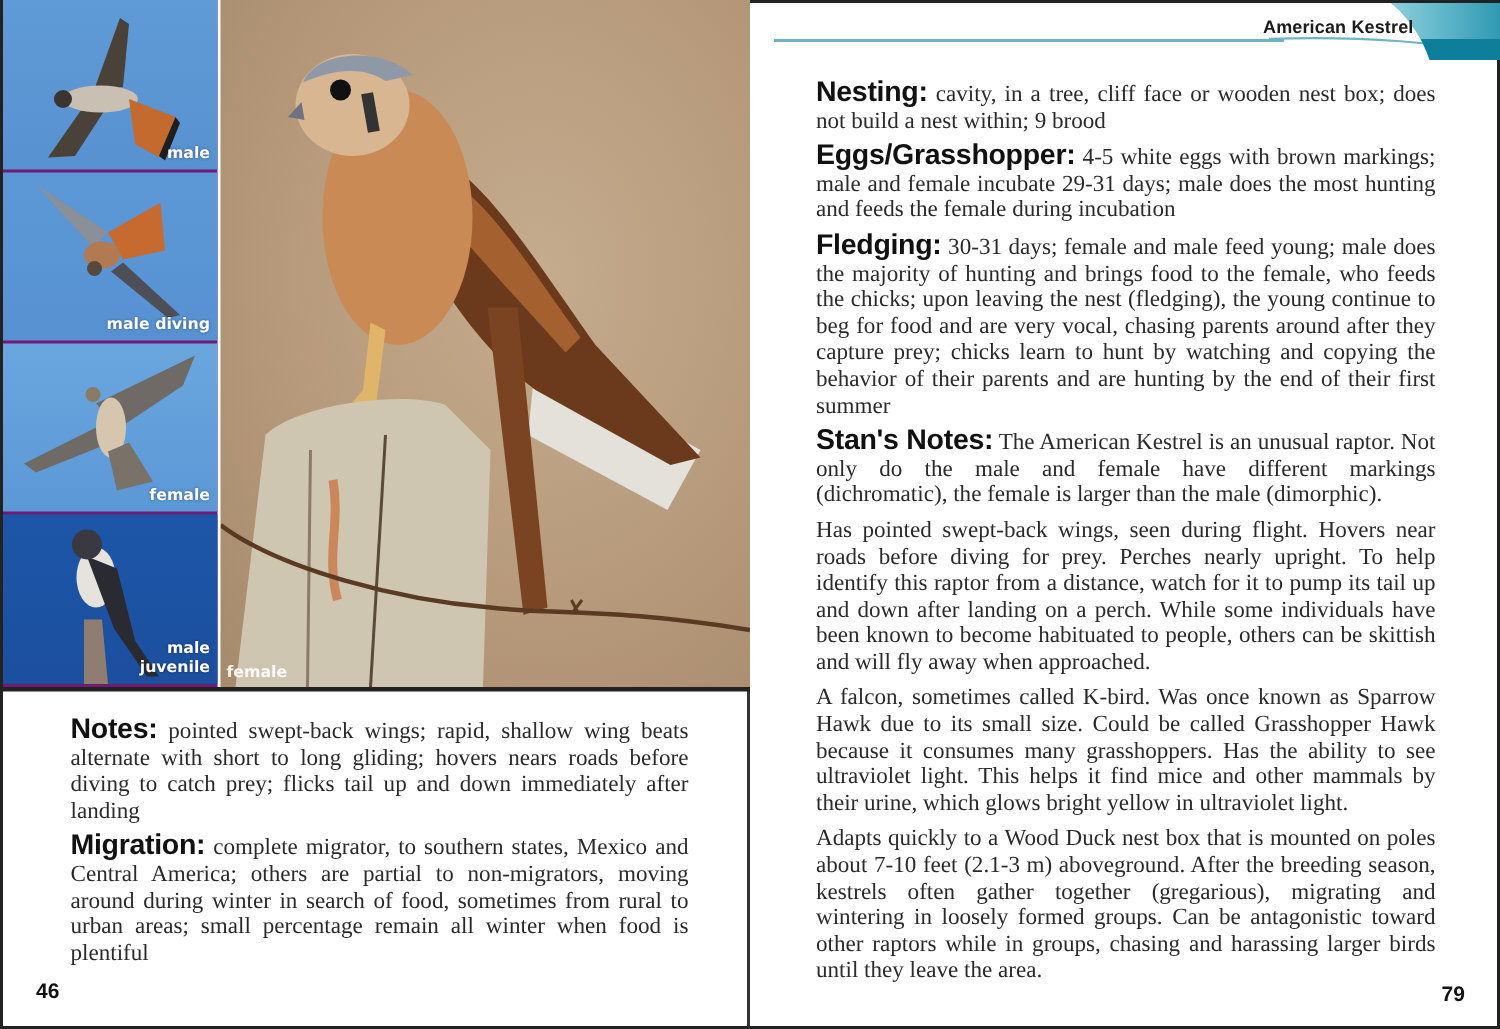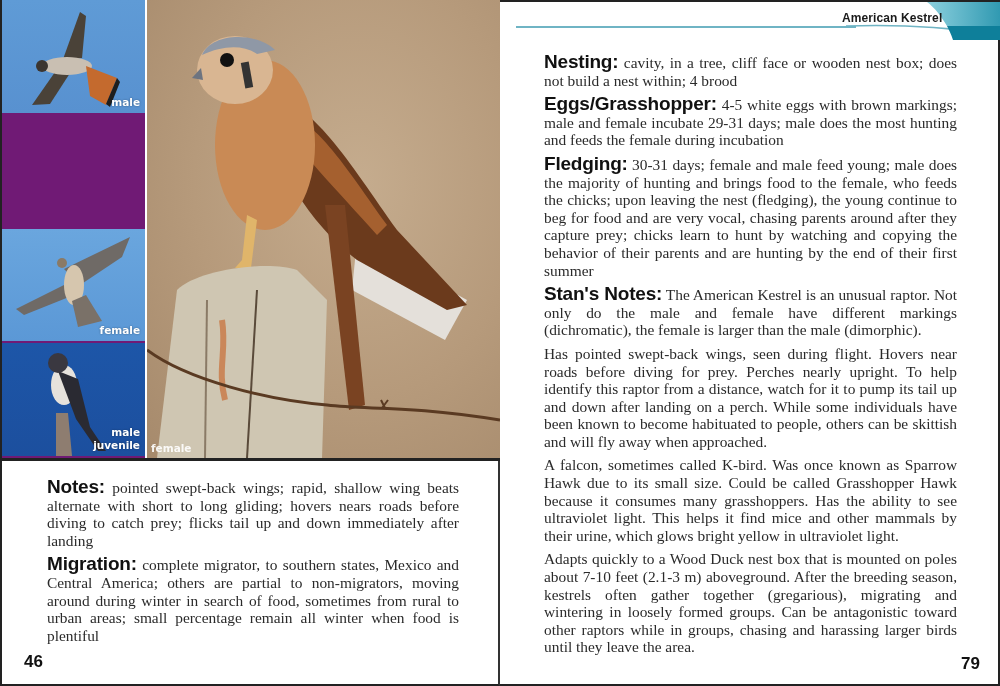--- a/index.html
+++ b/index.html
@@ -19,21 +19,21 @@
   .t4 { top: 343px; height: 113px; background: linear-gradient(180deg, #1d56a8 0%, #1c4f9e 100%); }
 
   .main-photo { position: absolute; left: 145px; top: 0; width: 353px; height: 458px; overflow: hidden;
     background: radial-gradient(ellipse at 60% 40%, #c5ac8e 0%, #b69a7b 55%, #a68a6c 100%); }
   .main-photo .label { position: absolute; left: 4px; bottom: 4px; color: #fff; font-family: "DejaVu Sans", sans-serif; font-weight: bold; font-size: 10.5px; opacity: 0.9; }
   .photo-rule { position: absolute; left: 0; top: 458px; width: 498px; height: 3px; background: #222; }
 
   .left-text { position: absolute; left: 45px; top: 478px; width: 412px; }
   .para { font-size: 15.4px; line-height: 17.6px; color: #2a2a2a; text-align: justify; margin-bottom: 6px; }
   .para .lead { font-family: "Liberation Sans", sans-serif; font-weight: bold; color: #111; font-size: 19px; letter-spacing: -0.2px; }
-  .page-num { position: absolute; font-family: "Liberation Sans", sans-serif; font-weight: bold; font-size: 17px; color: #111; }
+  .page-num { position: absolute; font-family: "Liberation Sans", sans-serif; font-weight: bold; font-size: 14px; color: #111; }
   .pn-left { left: 22px; top: 652px; }
 
   
   .page-right { position: absolute; left: 500px; top: 0; width: 500px; height: 686px; background: #fff; border-top: 2px solid #222; border-right: 2px solid #222; border-bottom: 2px solid #222; }
   .header { position: absolute; left: 16px; top: 0; width: 510px; height: 40px; }
   .header-line { position: absolute; left: 0; top: 24px; width: 340px; height: 2px; background: #6fb4c4; }
   .header-title { position: absolute; left: 326px; top: 9px; font-family: "Liberation Sans", sans-serif; font-weight: bold; font-size: 12px; color: #1b1b1b; letter-spacing: 0.1px; }
   .right-text { position: absolute; left: 44px; top: 51px; width: 413px; }
 </style>
 </head>
@@ -49,20 +49,30 @@
           <path d="M60 62 L78 12 L84 16 L80 58 Z" fill="#4a4238"></path>
           <path d="M60 62 L30 105 L48 104 L70 70 Z" fill="#4a4238"></path>
           <ellipse cx="65" cy="66" rx="25" ry="9" fill="#c9bfb2"></ellipse>
           <path d="M84 66 L115 78 L104 105 L88 96 Z" fill="#c46a2e"></path>
           <path d="M104 104 L115 78 L118 82 L108 107 Z" fill="#1e1e1e"></path>
           <circle cx="40" cy="66" r="6" fill="#3b3530"></circle>
         </svg>
         <div class="label">male</div>
       </div>
 
+      <div class="thumb t2">
+        <svg width="143" height="112" viewBox="0 0 143 112">
+          <path d="M22 8 L70 40 L60 50 Z" fill="#8a8f98"></path>
+          <path d="M70 40 L105 20 L108 52 L80 58 Z" fill="#c66a30"></path>
+          <path d="M80 60 L118 95 L110 97 L72 66 Z" fill="#4e4e56"></path>
+          <ellipse cx="66" cy="55" rx="12" ry="9" fill="#b27a52"></ellipse>
+          <circle cx="61" cy="64" r="5" fill="#55493e"></circle>
+        </svg>
+        <div class="label">male diving</div>
+      </div>
 
       <div class="thumb t3">
         <svg width="143" height="112" viewBox="0 0 143 112">
           <path d="M62 40 L128 8 L120 28 L78 56 Z" fill="#6f6a66"></path>
           <path d="M62 56 L14 80 L22 86 L72 66 Z" fill="#6f6a66"></path>
           <ellipse cx="72" cy="56" rx="10" ry="20" fill="#d6c6ae"></ellipse>
           <path d="M70 72 L84 66 L100 92 L76 98 Z" fill="#7a7168"></path>
           <circle cx="60" cy="34" r="5" fill="#8a7a66"></circle>
         </svg>
         <div class="label">female</div>
@@ -144,21 +154,21 @@
             <stop offset="1" stop-color="#1f8fa9"></stop>
           </linearGradient>
         </defs>
         <path d="M0 0 L87 0 L87 24 L20 24 C14 14 8 6 0 0 Z" fill="url(#tabg2)"></path>
         <path d="M20 24 L87 24 L87 38 L26 38 C24 32 22 28 20 24 Z" fill="#0e7f9a"></path>
       </svg>
       <div class="header-title">American Kestrel</div>
     </div>
 
     <div class="right-text">
-      <p class="para"><span class="lead">Nesting:</span><span> cavity, in a tree, cliff face or wooden nest box; does not build a nest within; 4 brood</span></p>
+      <p class="para"><span class="lead">Nesting:</span><span> cavity, in a tree, cliff face or wooden nest box; does not build a nest within; 9 brood</span></p>
       <p class="para"><span class="lead">Eggs/Grasshopper:</span><span> 4-5 white eggs with brown markings; male and female incubate 29-31 days; male does the most hunting and feeds the female during incubation</span></p>
       <p class="para"><span class="lead">Fledging:</span><span> 30-31 days; female and male feed young; male does the majority of hunting and brings food to the female, who feeds the chicks; upon leaving the nest (fledging), the young continue to beg for food and are very vocal, chasing parents around after they capture prey; chicks learn to hunt by watching and copying the behavior of their parents and are hunting by the end of their first summer</span></p>
       <p class="para"><span class="lead">Stan's Notes:</span><span> The American Kestrel is an unusual raptor. Not only do the male and female have different markings (dichromatic), the female is larger than the male (dimorphic).</span></p>
       <p class="para"><span>Has pointed swept-back wings, seen during flight. Hovers near roads before diving for prey. Perches nearly upright. To help identify this raptor from a distance, watch for it to pump its tail up and down after landing on a perch. While some individuals have been known to become habituated to people, others can be skittish and will fly away when approached.</span></p>
       <p class="para"><span>A falcon, sometimes called K-bird. Was once known as Sparrow Hawk due to its small size. Could be called Grasshopper Hawk because it consumes many grasshoppers. Has the ability to see ultraviolet light. This helps it find mice and other mammals by their urine, which glows bright yellow in ultraviolet light.</span></p>
       <p class="para"><span>Adapts quickly to a Wood Duck nest box that is mounted on poles about 7-10 feet (2.1-3 m) aboveground. After the breeding season, kestrels often gather together (gregarious), migrating and wintering in loosely formed groups. Can be antagonistic toward other raptors while in groups, chasing and harassing larger birds until they leave the area.</span></p>
     </div>
 
     <div class="page-num" style="left:461px;top:652px">79</div>
   </div>

